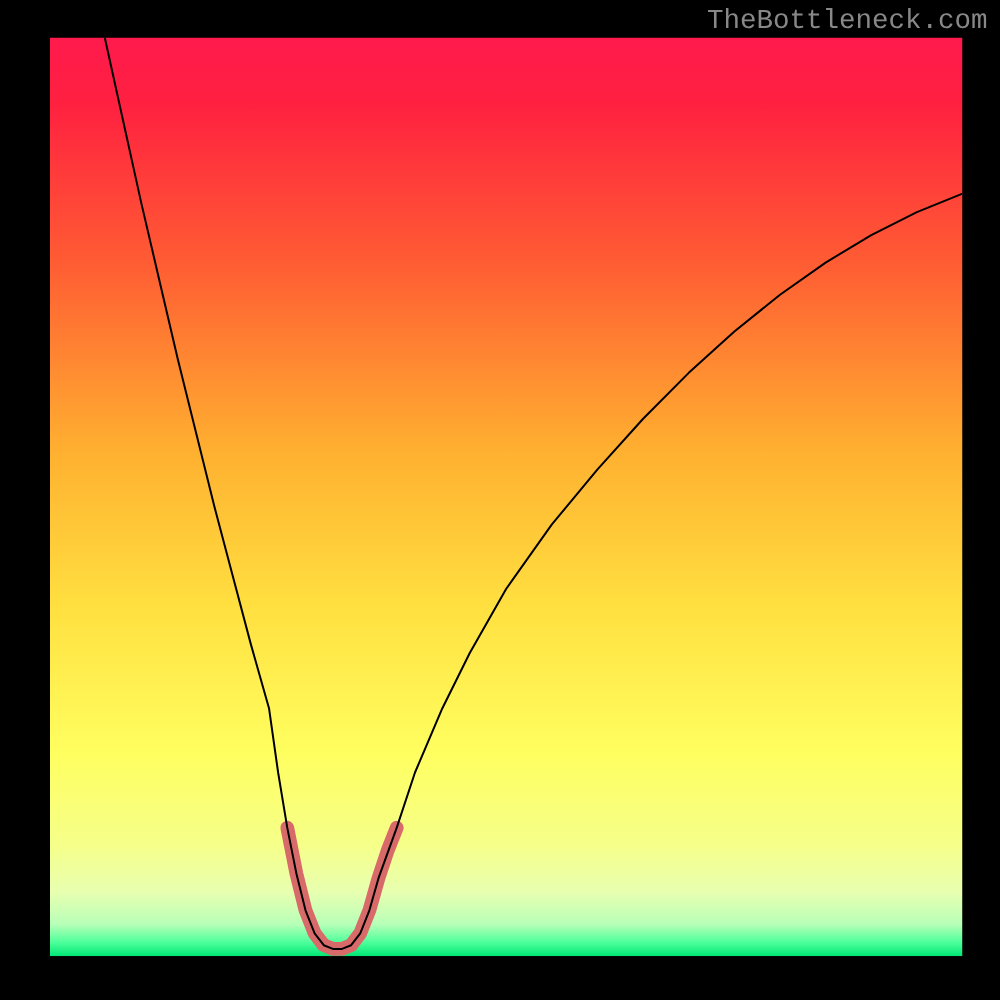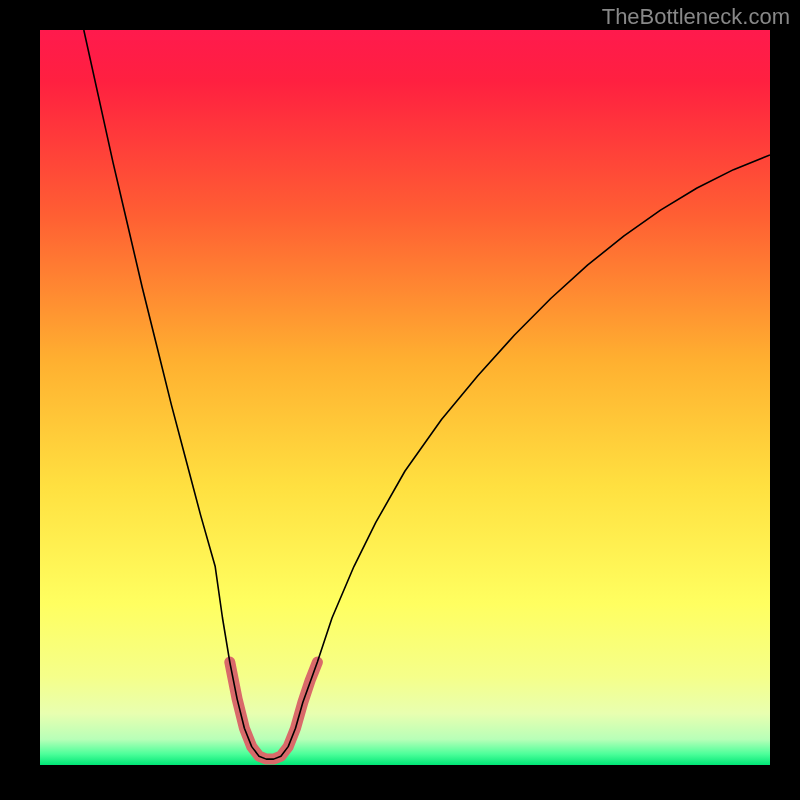--- a/index.html
+++ b/index.html
@@ -16,21 +16,21 @@
     width: 800px;
     height: 800px;
     background: #000;
   }
   .watermark {
     position: absolute;
     top: 4px;
     right: 10px;
     color: #888;
     font-size: 22px;
-    font-family: Liberation Sans, sans-serif;
+    font-family: Liberation Mono, monospace;
     z-index: 10;
   }
   .plot {
     position: absolute;
     left: 40px;
     top: 30px;
     width: 730px;
     height: 735px;
   }
 </style>

